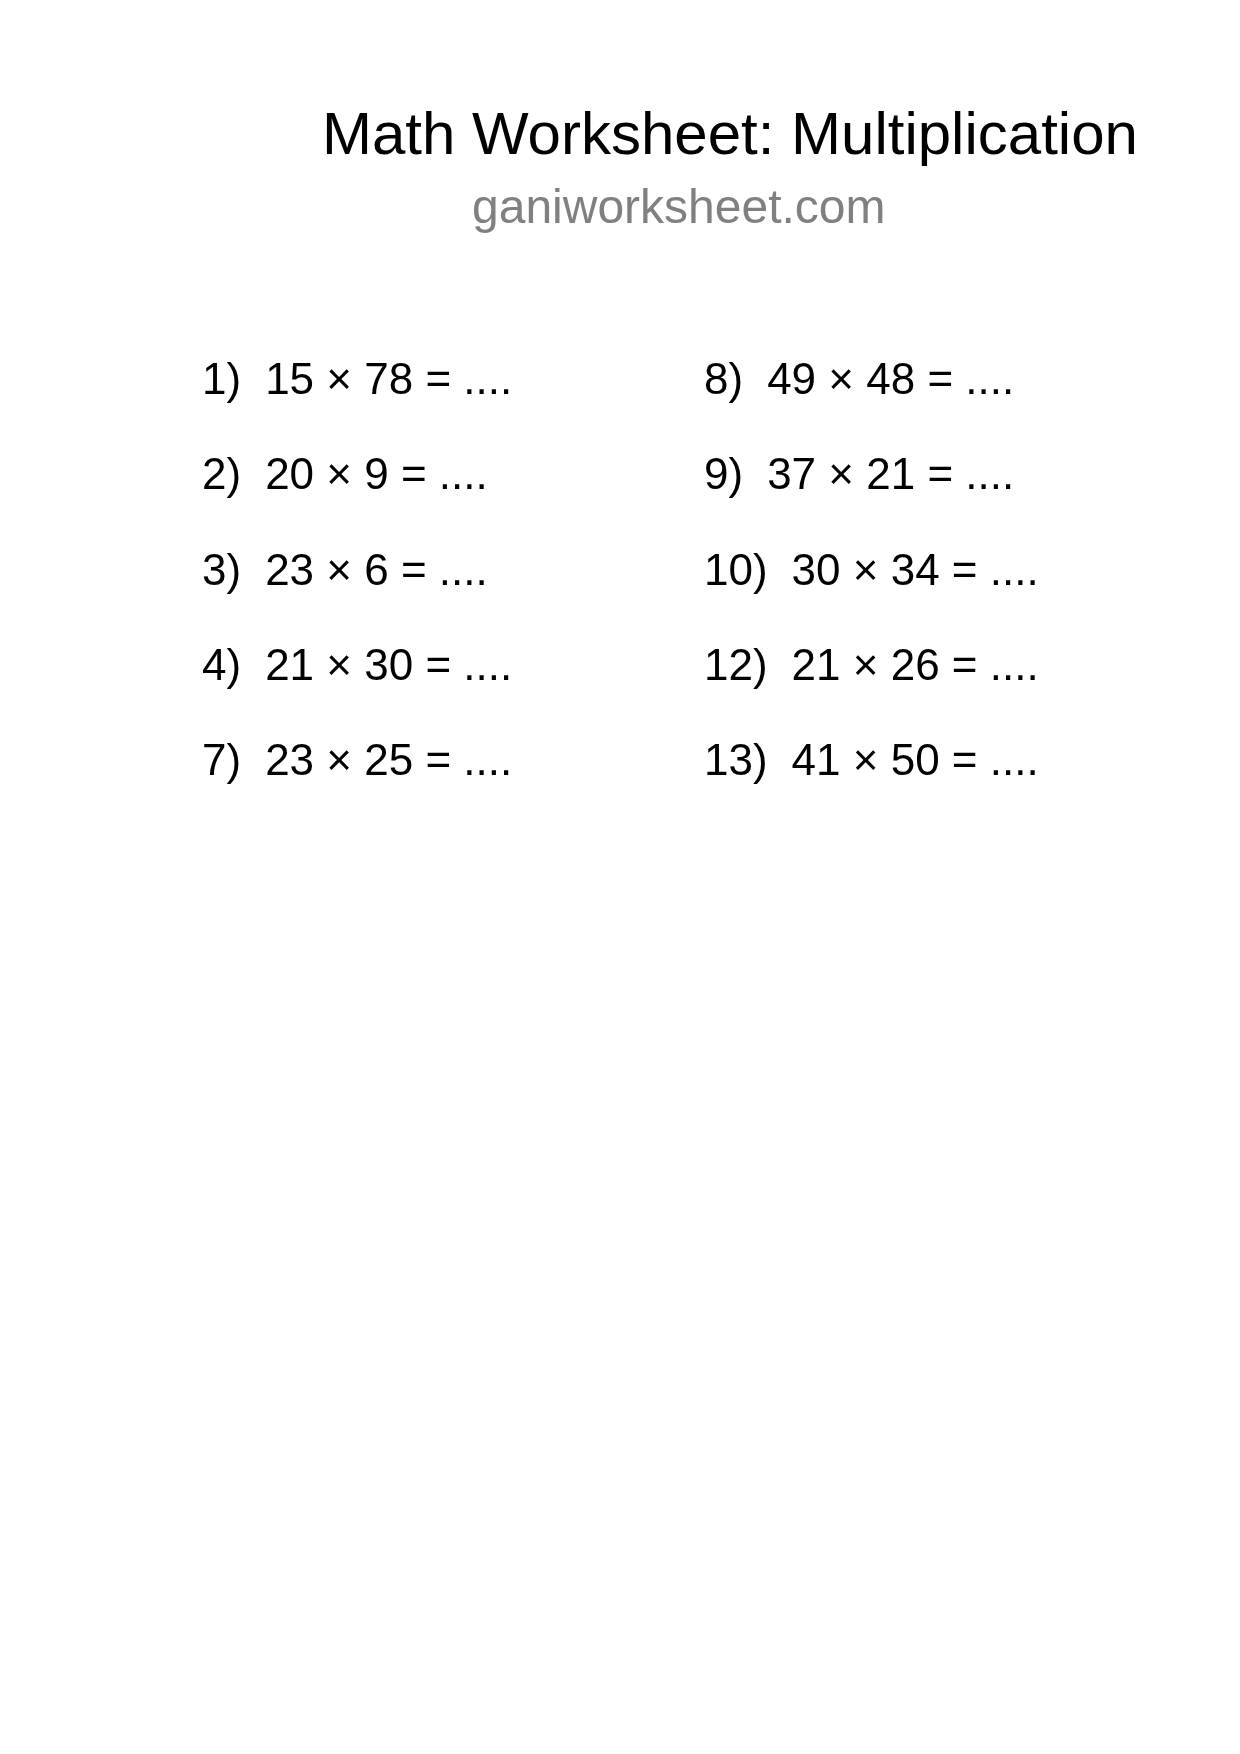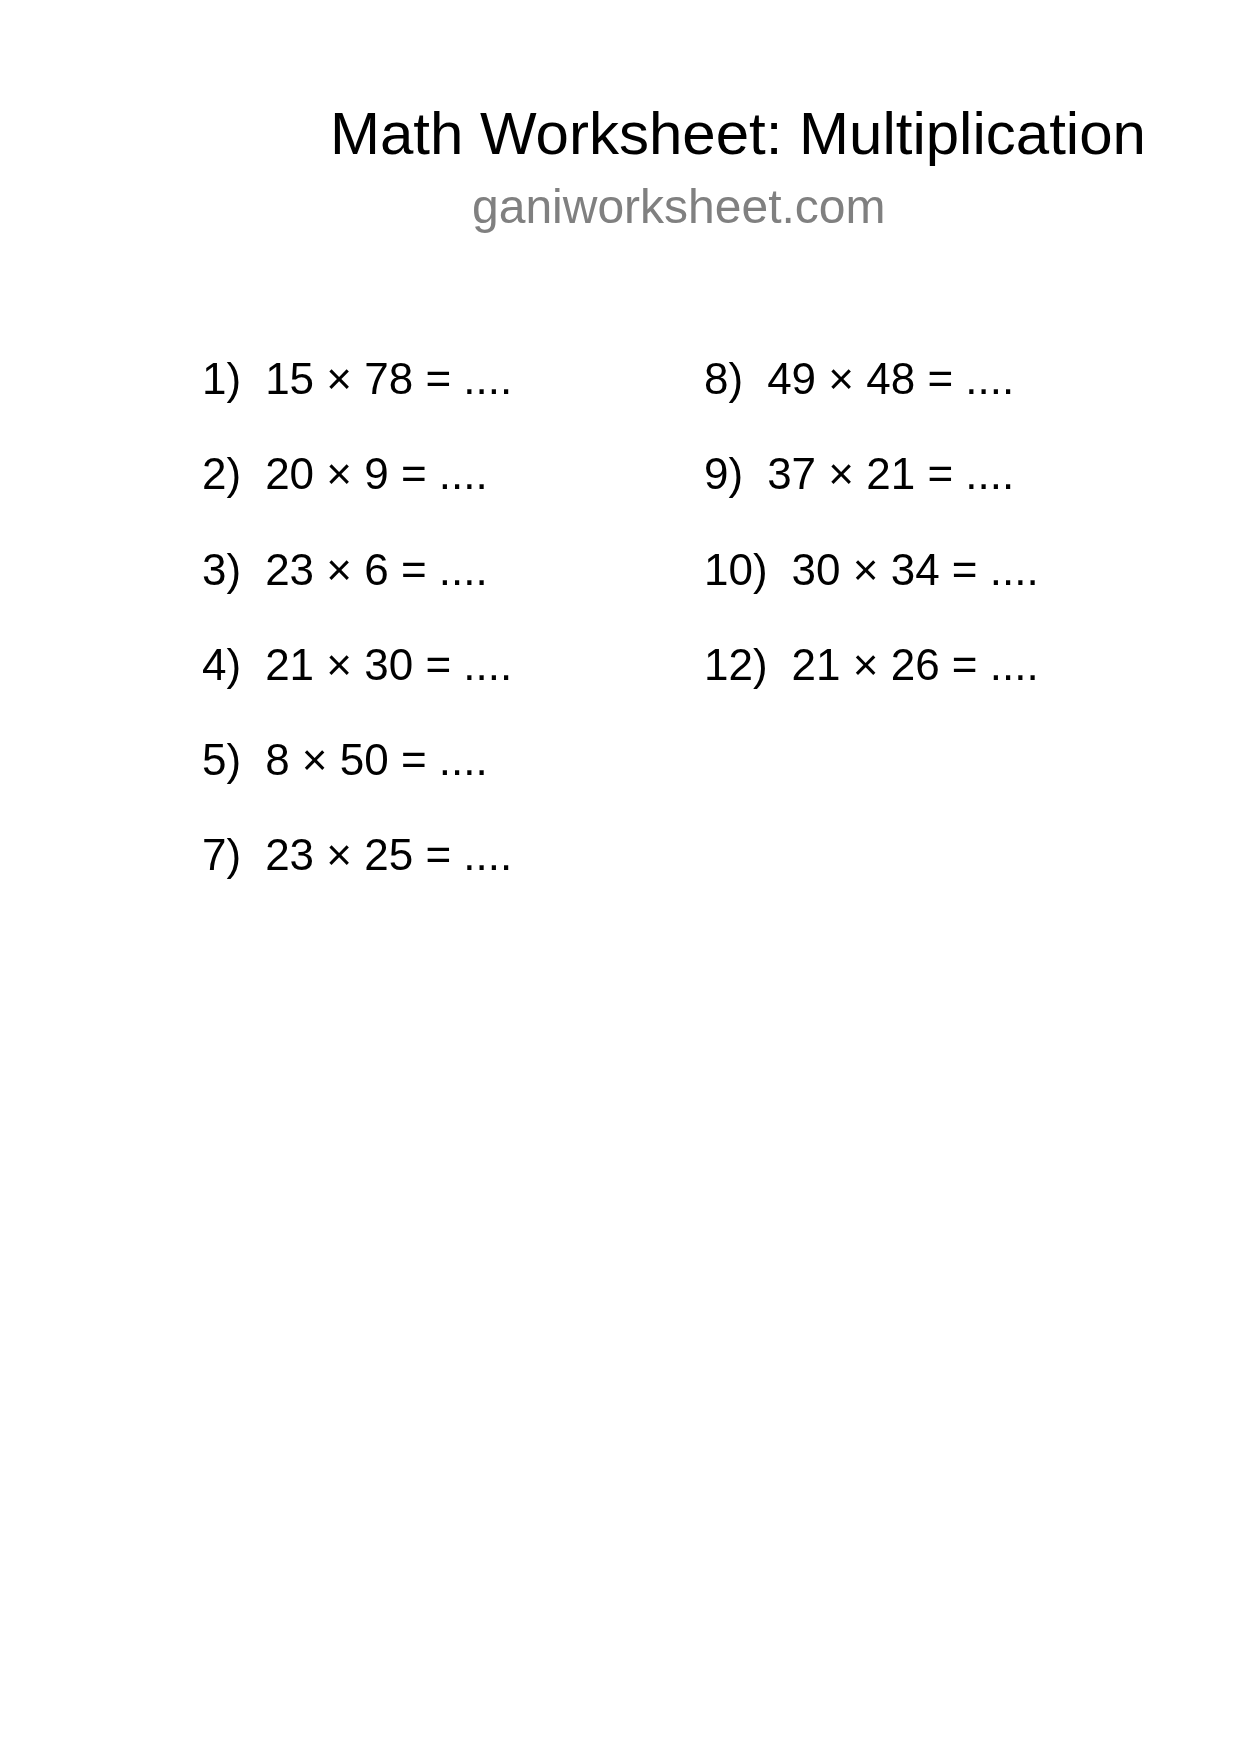--- a/index.html
+++ b/index.html
@@ -1,40 +1,40 @@
 <!DOCTYPE html>
 <html><head>
 <meta charset="utf-8">
 <style>
   html, body { margin: 0; padding: 0; background: #ffffff; }
   body { width: 1240px; height: 1754px; position: relative; overflow: hidden;
          font-family: "Liberation Sans", sans-serif; color: #000; }
-  .title { position: absolute; left: 330px; top: 96px; font-size: 60px; line-height: 76px;
+  .title { position: absolute; left: 322px; top: 96px; font-size: 60px; line-height: 76px;
            white-space: nowrap; color: #000; }
   .subtitle { position: absolute; left: 472px; top: 182px; font-size: 48px; line-height: 50px;
               color: #808080; white-space: nowrap; }
   .col { position: absolute; top: 352px; }
   .col.left { left: 202px; }
   .col.right { left: 704px; }
   .problem { height: 95.3px; font-size: 44px; line-height: 54px; white-space: nowrap; }
   .num { margin-right: 24px; }
 </style>
 </head>
 <body>
 
 <div class="title">Math Worksheet: Multiplication</div>
 <div class="subtitle">ganiworksheet.com</div>
 
 <div class="col left">
   <div class="problem"><span class="num">1)</span><span>15 × 78 = ....</span></div>
   <div class="problem"><span class="num">2)</span><span>20 × 9 = ....</span></div>
   <div class="problem"><span class="num">3)</span><span>23 × 6 = ....</span></div>
   <div class="problem"><span class="num">4)</span><span>21 × 30 = ....</span></div>
-  <div class="problem"><span class="num">5)</span><span>8 × 50 = ....</span></div>
   <div class="problem"><span class="num">7)</span><span>23 × 25 = ....</span></div>
 </div>
 
 <div class="col right">
   <div class="problem"><span class="num">8)</span><span>49 × 48 = ....</span></div>
   <div class="problem"><span class="num">9)</span><span>37 × 21 = ....</span></div>
   <div class="problem"><span class="num">10)</span><span>30 × 34 = ....</span></div>
   <div class="problem"><span class="num">12)</span><span>21 × 26 = ....</span></div>
+  <div class="problem"><span class="num">13)</span><span>41 × 50 = ....</span></div>
 </div>
 
 </body></html>

